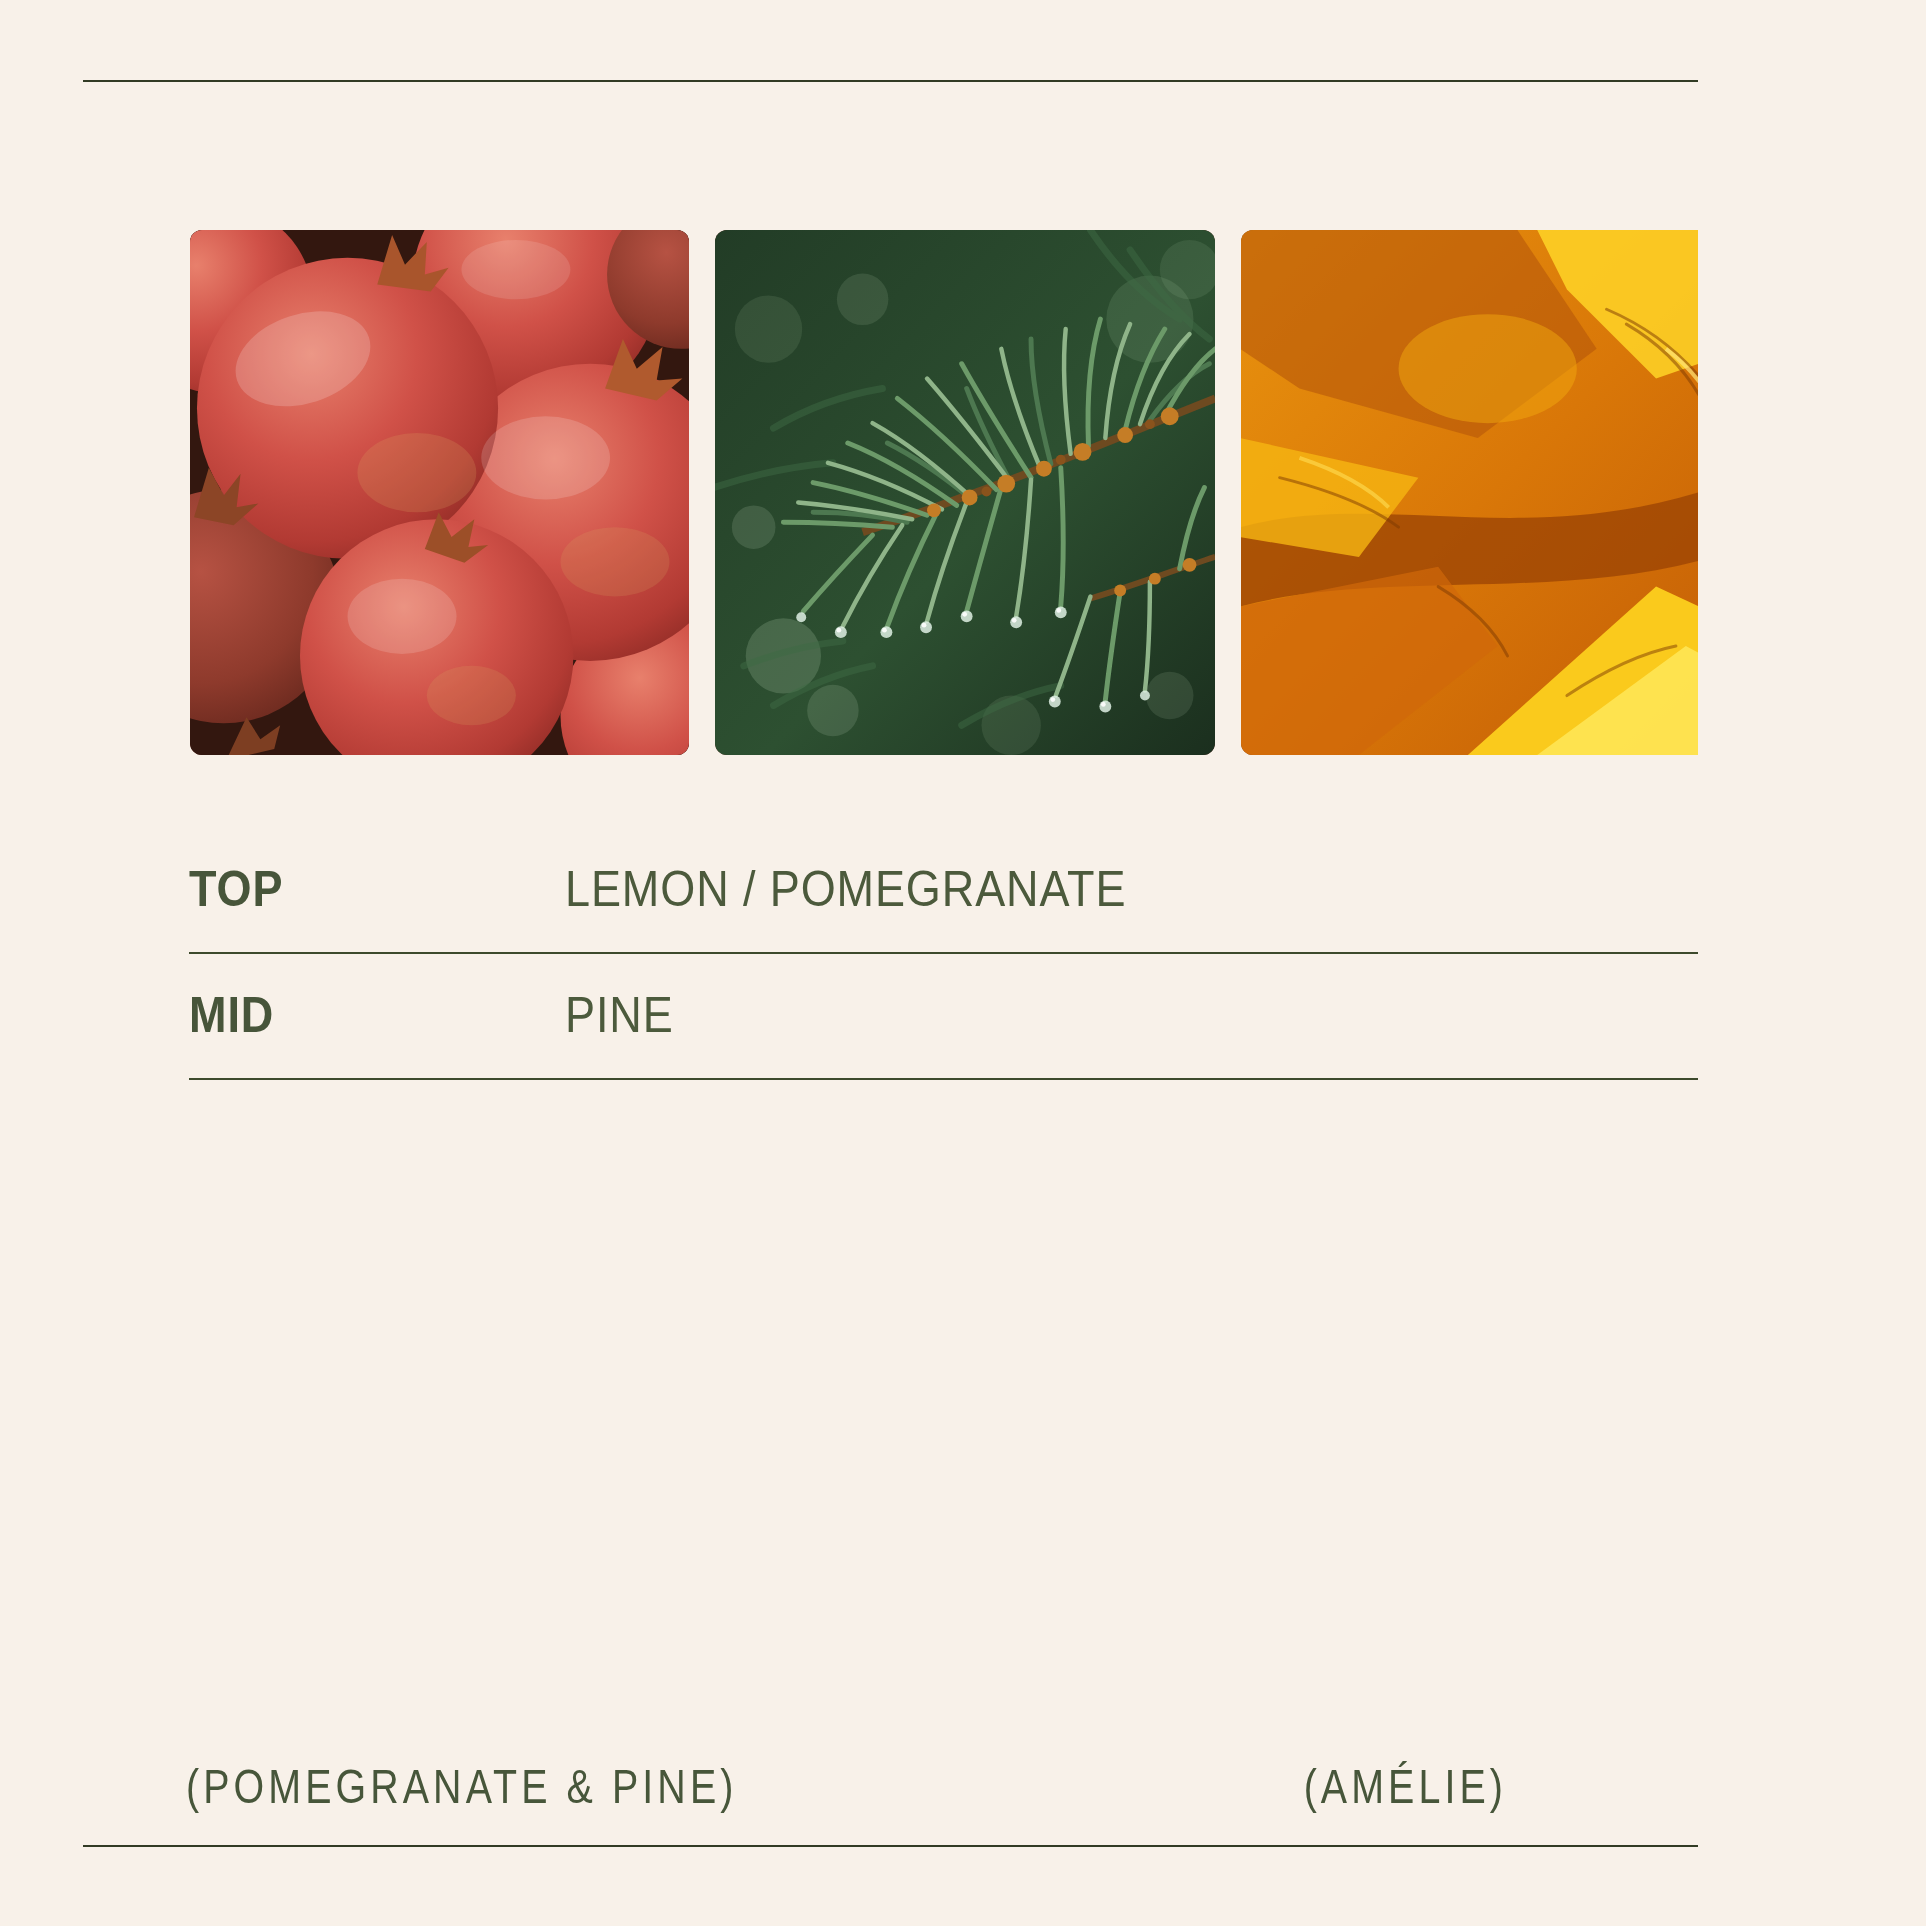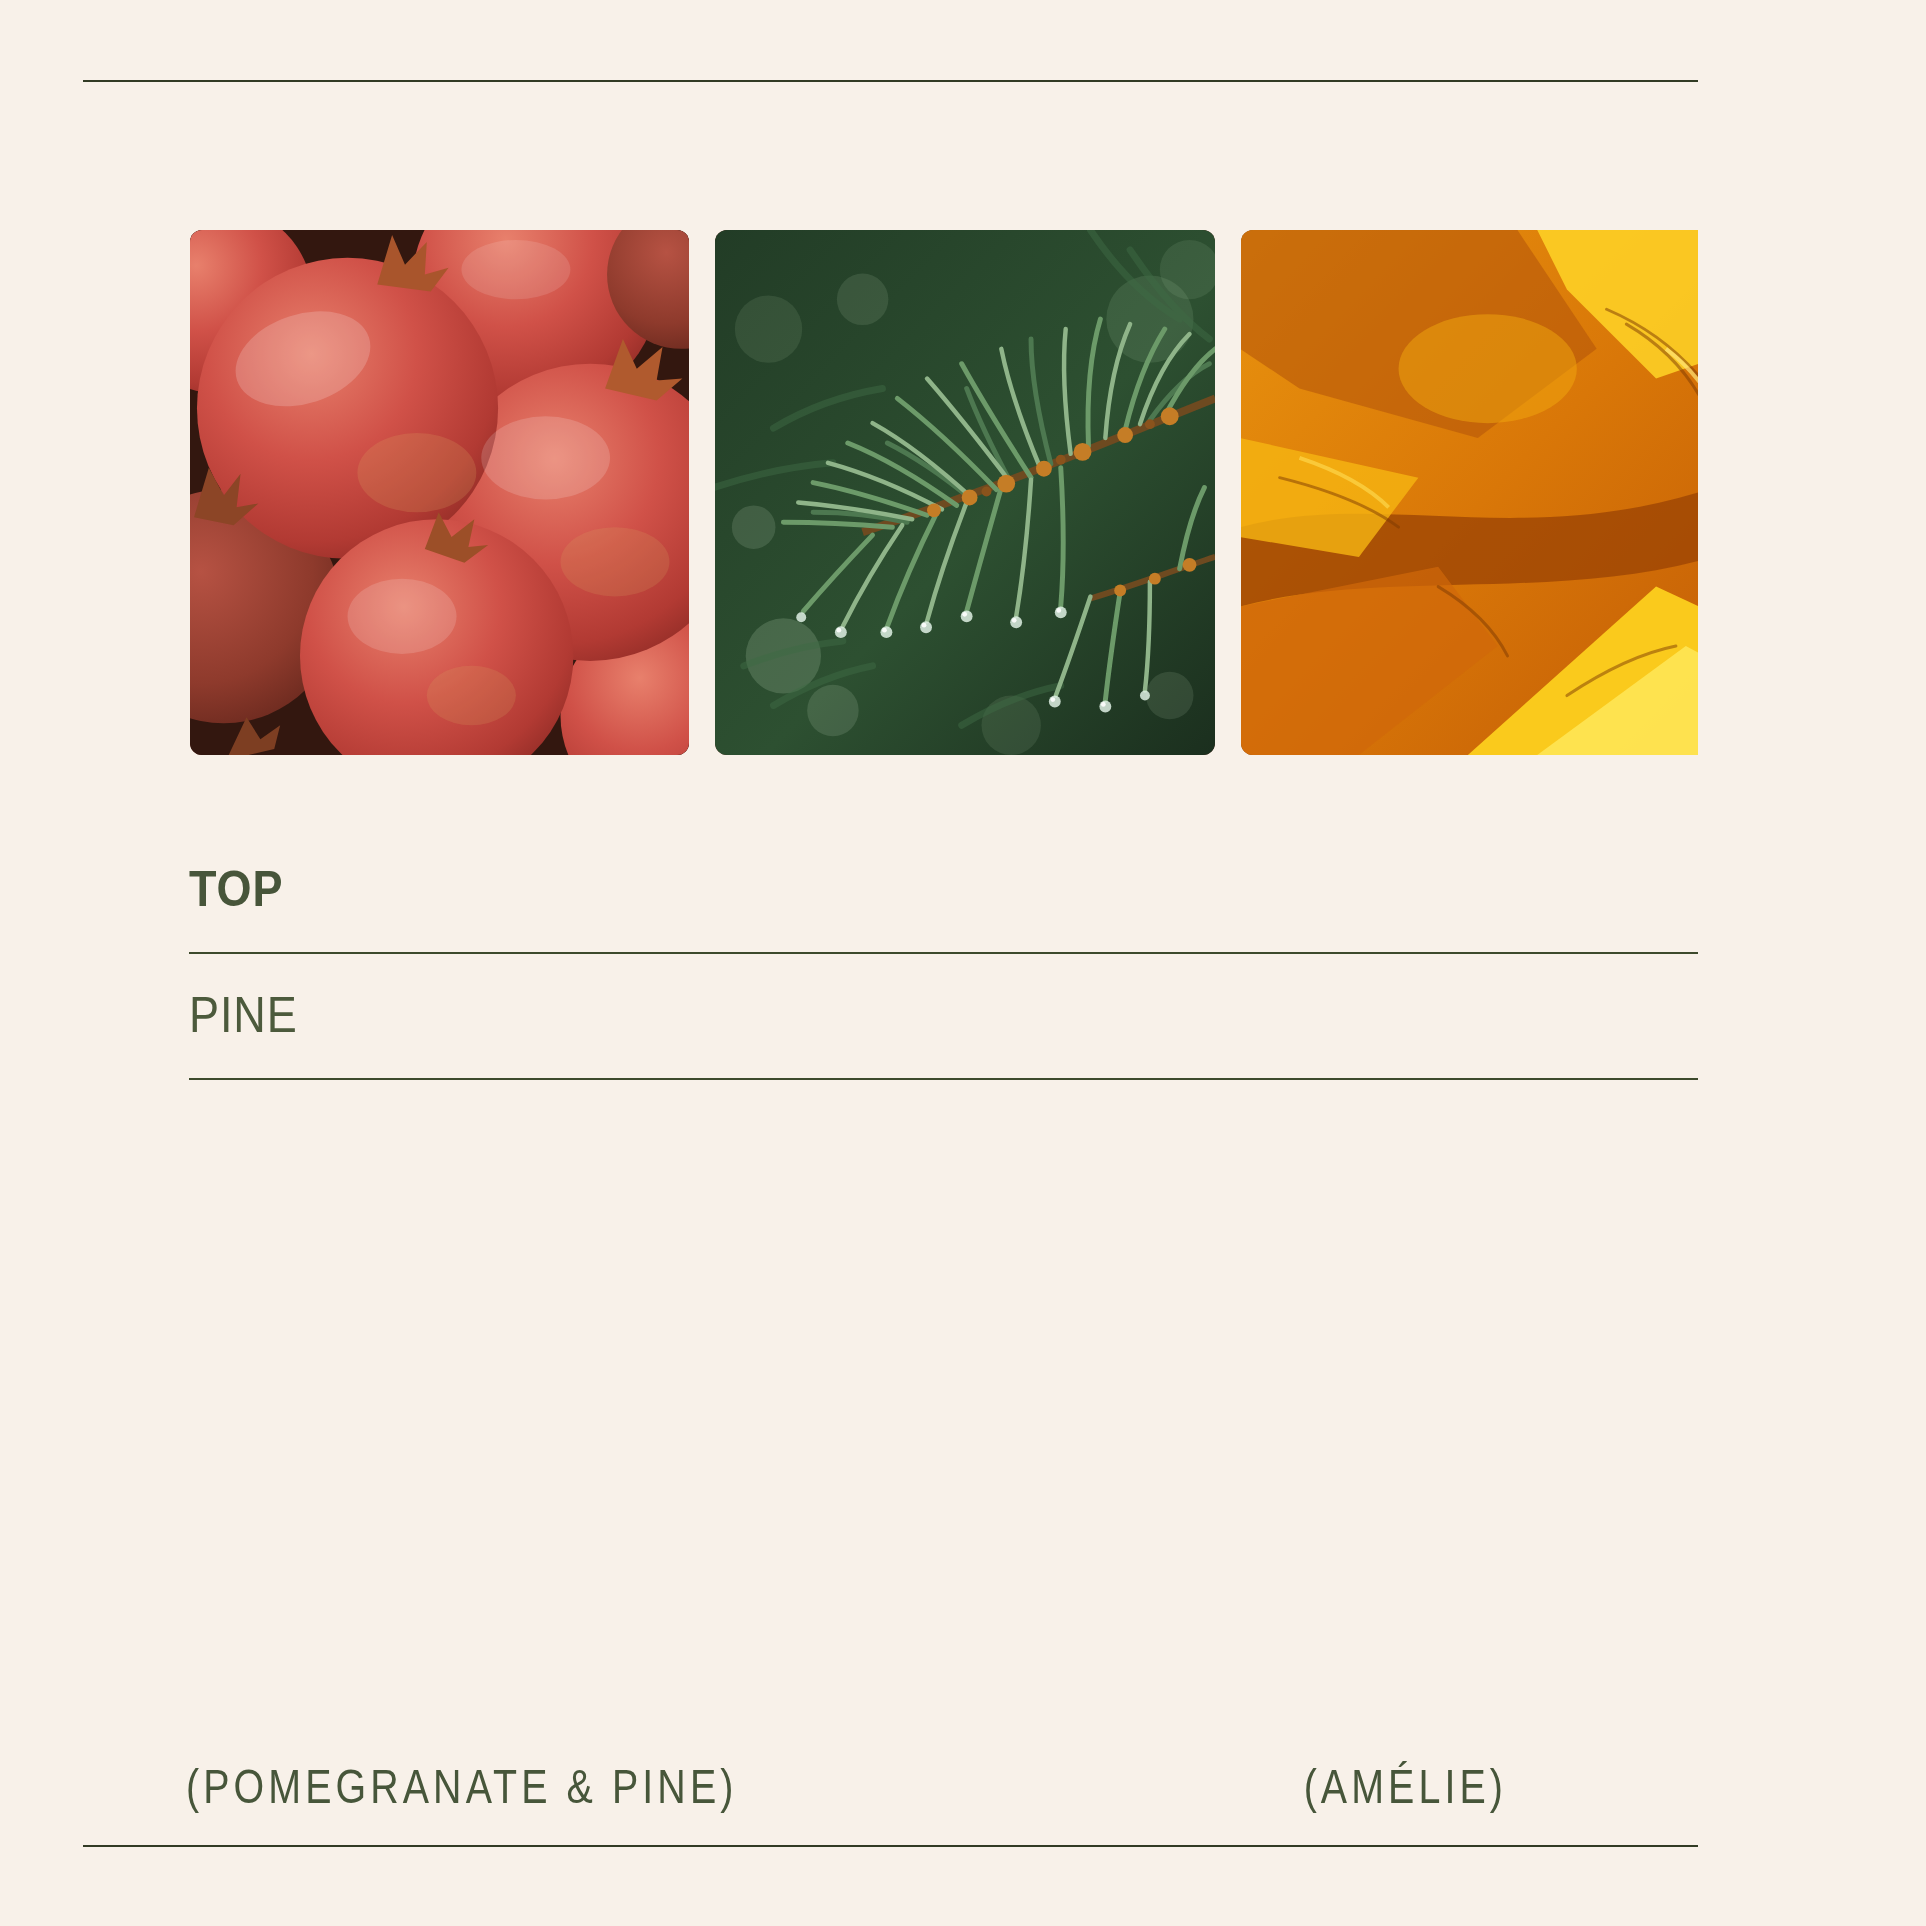--- a/index.html
+++ b/index.html
@@ -228,22 +228,24 @@
         <path d="M430 120 Q470 150 490 200" stroke="#ffe477" stroke-width="4" fill="none" opacity="0.7"></path>
         <path d="M60 230 Q120 250 150 280" stroke="#ffdd55" stroke-width="4" fill="none" opacity="0.6"></path>
       </svg>
     </figure>
 
   </div>
 
   <div class="notes">
     <div class="note-row">
       <span class="note-label"><span class="nt">TOP</span></span>
+      <span class="note-value"><span class="nt">LEMON / POMEGRANATE</span></span>
     </div>
     <div class="note-row">
+      <span class="note-label"><span class="nt">MID</span></span>
       <span class="note-value"><span class="nt">PINE</span></span>
     </div>
   </div>
 
   <div class="footer-left">
     <span class="ft">(POMEGRANATE &amp; PINE)</span>
   </div>
   <div class="footer-right">
     <span class="ft">(AMÉLIE)</span>
   </div>

